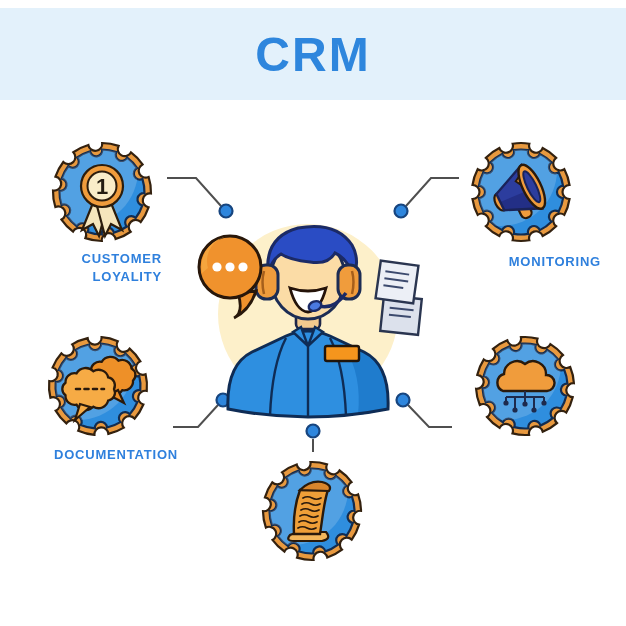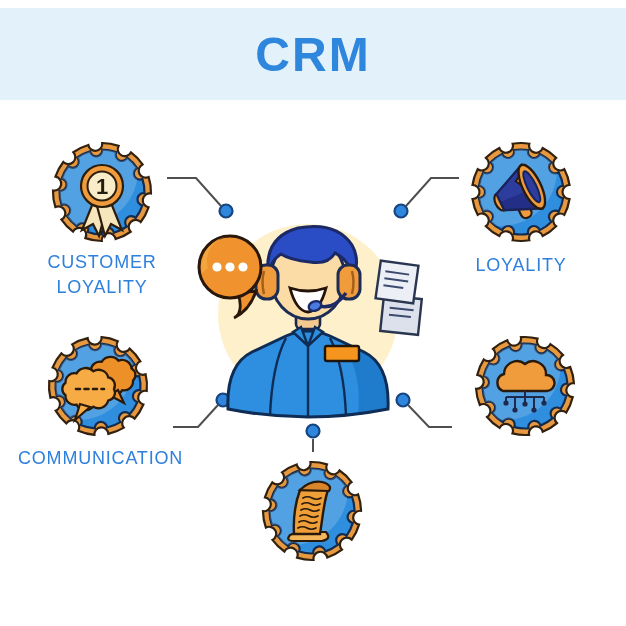--- a/index.html
+++ b/index.html
@@ -18,23 +18,23 @@
     color:var(--accent-blue,#2e86dd);
   }
   .connectors{position:absolute;left:0;top:0;}
   .conn polyline, .conn line{fill:none;stroke:var(--connector-line,#4f4f4f);stroke-width:2;}
   .conn circle{fill:var(--connector-dot,#2e86dd);stroke:#17457f;stroke-width:2.2;}
   .node{position:absolute;margin:0;width:104px;height:104px;}
   .g-outer{fill:var(--gear-rim-orange,#e8993f);stroke:#33210f;stroke-width:2.2;}
   .g-inner{fill:var(--gear-blue,#2f8ede);stroke:#122c50;stroke-width:2.2;}
   .g-hl{fill:rgba(255,255,255,0.17);}
   .node-label{
-    position:absolute;text-align:center;
+    position:absolute;text-align:right;
     color:var(--label-blue,#2f80dd);
-    font-size:18px;font-weight:normal;letter-spacing:0.8px;line-height:1.4;
+    font-size:13px;font-weight:bold;letter-spacing:0.8px;line-height:1.4;
   }
   .center-figure{position:absolute;left:190px;top:215px;width:240px;height:210px;}
 </style>
 </head>
 <body>
 
 <div class="stage">
 
   <div class="header-band">
     <h1 class="page-title">CRM</h1>
@@ -196,16 +196,16 @@
       <g>
         <path d="M30,76 Q25,82 34,82 L62,82 Q72,80 66,73 L38,73 Z" fill="#f3b65b" stroke="#2a1a0c" stroke-width="2.2"></path>
         <path d="M34,75 C33,58 36,42 40,31 L68,31 C64,42 63,56 60,75 Z" fill="#ef9f38" stroke="#2a1a0c" stroke-width="2.4"></path>
         <path d="M40,31 Q50,21 62,23 Q73,26 69,32 Z" fill="#d9852c" stroke="#2a1a0c" stroke-width="2.2"></path>
         <path d="M43,39 q4.5,-2.5 9,0 t9,0 M42,45 q4.5,-2.5 9,0 t9,0 M41,51 q4.5,-2.5 9,0 t9,0 M40,57 q4.5,-2.5 9,0 t9,0 M39,63 q4.5,-2.5 9,0 t9,0 M38,69 q4.5,-2.5 9,0 t9,0" fill="none" stroke="#2a1a0c" stroke-width="1.7" stroke-linecap="round"></path>
       </g>
     </svg>
   </figure>
 
   <div class="node-label" style="left:42px;top:250px;width:120px">CUSTOMER LOYALITY</div>
-  <div class="node-label" style="left:441px;top:253px;width:160px">LOYALITY</div>
-  <div class="node-label" style="left:18px;top:446px;width:160px">COMMUNICATION</div>
+  <div class="node-label" style="left:441px;top:253px;width:160px">MONITORING</div>
+  <div class="node-label" style="left:18px;top:446px;width:160px">DOCUMENTATION</div>
 
 </div>
 
 </body></html>

